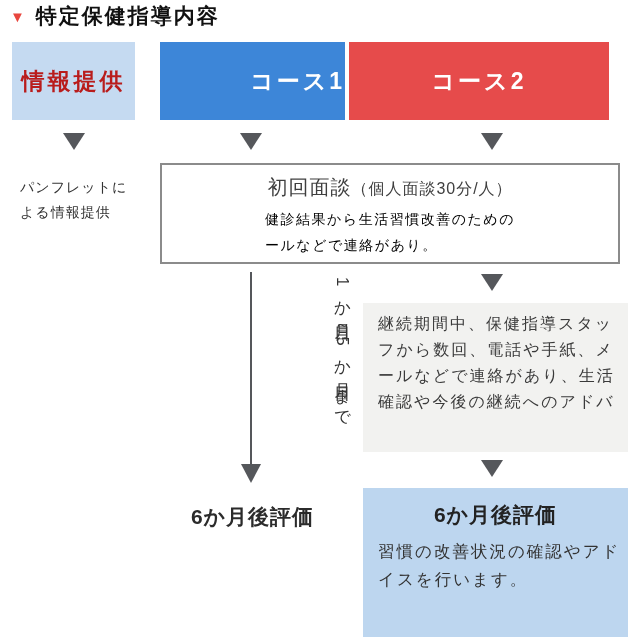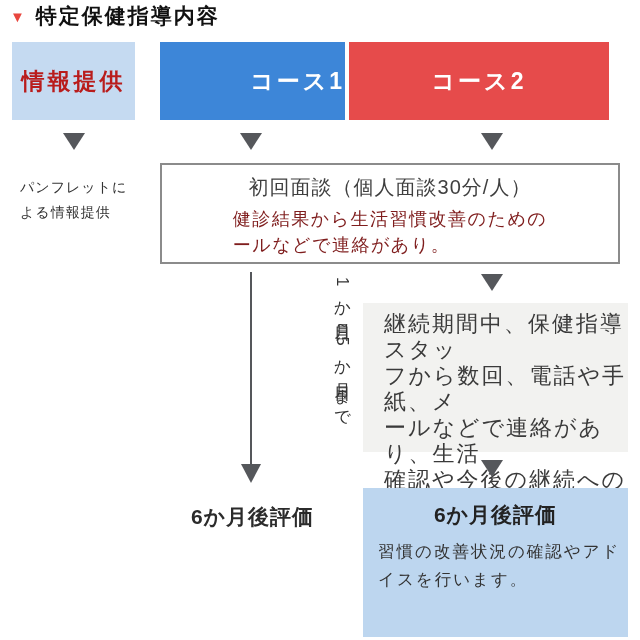--- a/index.html
+++ b/index.html
@@ -43,46 +43,46 @@
     font-size:14px; line-height:25px; color:#333; letter-spacing:1px;margin-top:9px;
   }
 
   
   .meeting-box {
     position:absolute; left:160px; top:163px; width:460px; height:101px;
     border:2px solid #8b8b8b; background:#fff; box-sizing:border-box;
     text-align:center;
   }
   .meeting-title { margin-top:9px; font-size:20px; color:#3f3f3f; letter-spacing:1px; }
-  .meeting-title .sub { font-size:20px; }
+  .meeting-title .sub { font-size:16px; }
   .meeting-body {
     display:inline-block; text-align:left; margin-top:5px;
-    font-size:18px; line-height:26px; color:#7f1d1d; letter-spacing:1.5px;
+    font-size:14px; line-height:26px; color:#000000; letter-spacing:1.5px;
   }
 
   
   .flow-arrow-line { position:absolute; left:250px; top:272px; width:2px; height:194px; background:#55575b; }
   .flow-arrow-head {
     position:absolute; left:241px; top:464px; width:0; height:0;
     border-left:10px solid transparent; border-right:10px solid transparent;
     border-top:19px solid #55575b;
   }
 
   
   .timeline {
     position:absolute; left:332px; top:277px; height:210px;
     writing-mode:vertical-rl; text-orientation:mixed;
     font-size:16.5px; letter-spacing:3px; color:#333;
   }
 
   
   .cont-box {
     position:absolute; left:363px; top:303px; width:265px; height:149px;
-    background:#f2f2f0; box-sizing:border-box; padding:8px 0 0 21px;
-    font-size:22px; line-height:26px; color:#3a3a3a; letter-spacing:2px;
+    background:#f2f2f0; box-sizing:border-box; padding:8px 0 0 15px;
+    font-size:16px; line-height:26px; color:#3a3a3a; letter-spacing:2px;
   }
 
   
   .c1-eval {
     position:absolute; left:160px; top:503px; width:185px; text-align:center;
     font-size:21px; font-weight:bold; color:#2b2b2b; letter-spacing:1px;
   }
 
   
   .c2-eval-box {

